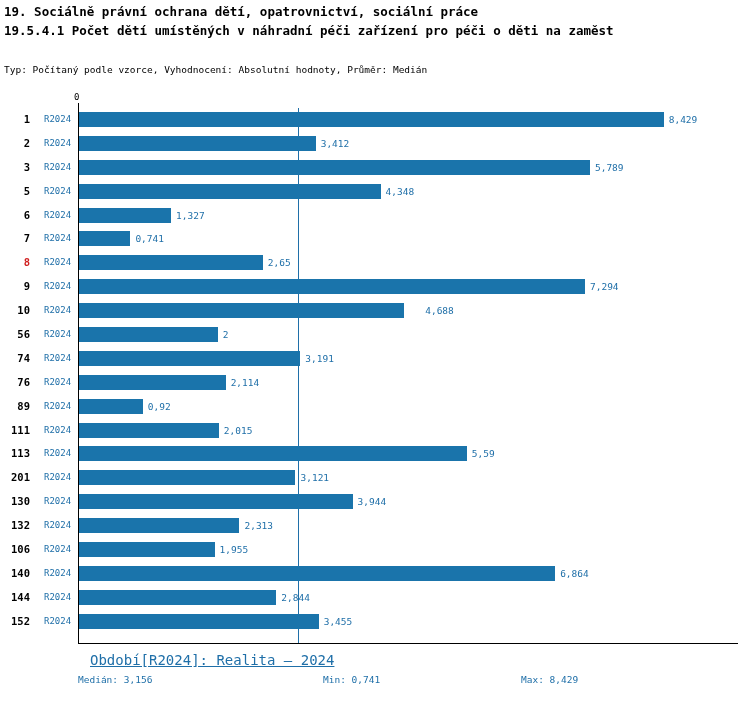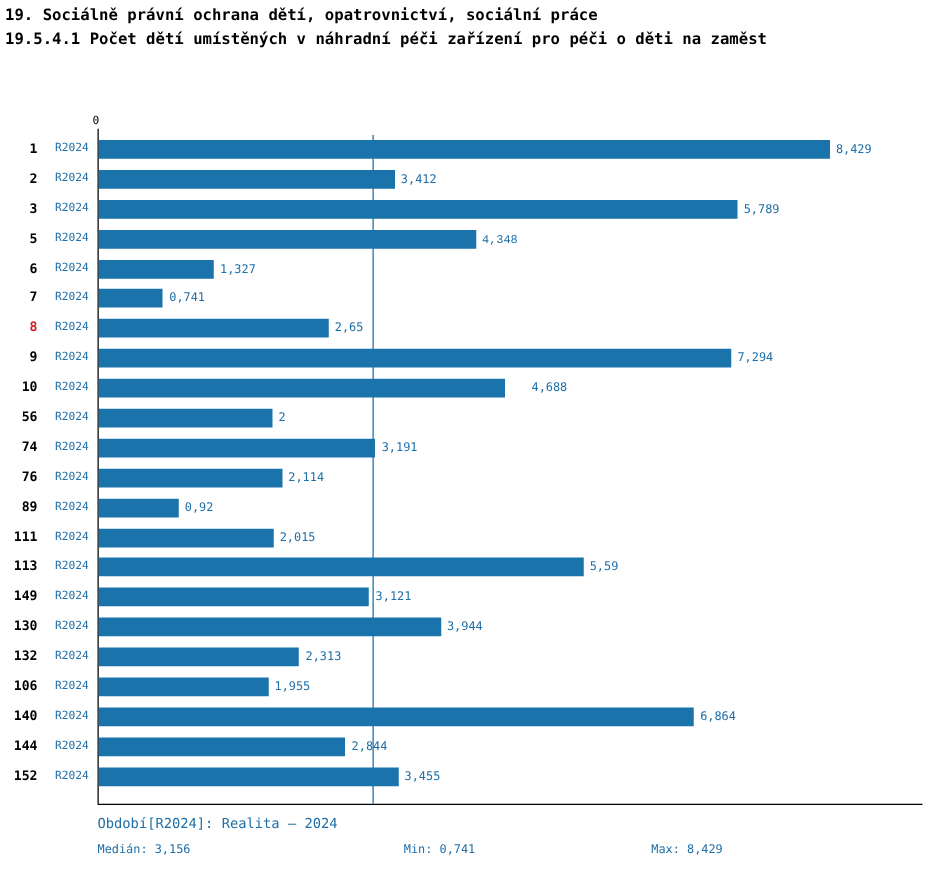--- a/index.html
+++ b/index.html
@@ -121,25 +121,26 @@
     white-space: nowrap;
   }
   .footer {
     position: absolute;
     left: 0;
     top: 652px;
     width: 750px;
   }
   .footer-line1 {
     position: absolute;
-    left: 78px;
+    left: 90px;
     top: 0px;
-    font-size: 11px;
+    font-size: 14px;
     color: #1f6fa8;
     white-space: pre;
+    text-decoration: underline;
   }
   .footer-stats {
     position: absolute;
     left: 78px;
     top: 22px;
     width: 660px;
     font-size: 9.5px;
     color: #1f6fa8;
   }
   .stat-median { position: absolute; left: 0px; }
@@ -149,20 +150,21 @@
 </head>
 <body>
 
 <div class="page">
 
   <div class="title-block">
     <div class="title-line">19. Sociálně právní ochrana dětí, opatrovnictví, sociální práce</div>
     <div class="title-line">19.5.4.1 Počet dětí umístěných v náhradní péči zařízení pro péči o děti na zaměst</div>
   </div>
 
+  <div class="subtitle">Typ: Počítaný podle vzorce, Vyhodnocení: Absolutní hodnoty, Průměr: Medián</div>
 
   <div class="axis-top-label">0</div>
   <div class="axis-top-tick"></div>
 
   <div class="plot-border-left"></div>
   <div class="plot-border-bottom"></div>
   <div class="gridline" id="median-gridline" style="left: 297.927px;"></div>
 
   <div class="rows" id="rows">
       <div class="row">
@@ -180,21 +182,21 @@
       <div class="row">
         <div class="row-num">3</div>
         <div class="row-series">R2024</div>
         <div class="bar" style="width: 510.968px; background: rgb(26, 116, 171);"></div>
         <div class="bar-label" style="left: 594.968px;">5,789</div>
       </div>
       <div class="row">
         <div class="row-num">5</div>
         <div class="row-series">R2024</div>
         <div class="bar" style="width: 301.614px; background: rgb(26, 116, 171);"></div>
-        <div class="bar-label" style="left: 385.614px; font-family: Liberation Mono, monospace;">4,348</div>
+        <div class="bar-label" style="left: 385.614px;">4,348</div>
       </div>
       <div class="row">
         <div class="row-num">6</div>
         <div class="row-series">R2024</div>
         <div class="bar" style="width: 92.0519px; background: rgb(26, 116, 171);"></div>
         <div class="bar-label" style="left: 176.052px;">1,327</div>
       </div>
       <div class="row">
         <div class="row-num">7</div>
         <div class="row-series">R2024</div>
@@ -249,21 +251,21 @@
         <div class="bar" style="width: 139.777px; background: rgb(26, 116, 171);"></div>
         <div class="bar-label" style="left: 223.777px;">2,015</div>
       </div>
       <div class="row">
         <div class="row-num">113</div>
         <div class="row-series">R2024</div>
         <div class="bar" style="width: 387.769px; background: rgb(26, 116, 171);"></div>
         <div class="bar-label" style="left: 471.769px;">5,59</div>
       </div>
       <div class="row">
-        <div class="row-num">149</div>
+        <div class="row-num">201</div>
         <div class="row-series">R2024</div>
         <div class="bar" style="width: 216.499px; background: rgb(26, 116, 171);"></div>
         <div class="bar-label" style="left: 300.499px;">3,121</div>
       </div>
       <div class="row">
         <div class="row-num">130</div>
         <div class="row-series">R2024</div>
         <div class="bar" style="width: 273.589px; background: rgb(26, 116, 171);"></div>
         <div class="bar-label" style="left: 357.589px;">3,944</div>
       </div>

